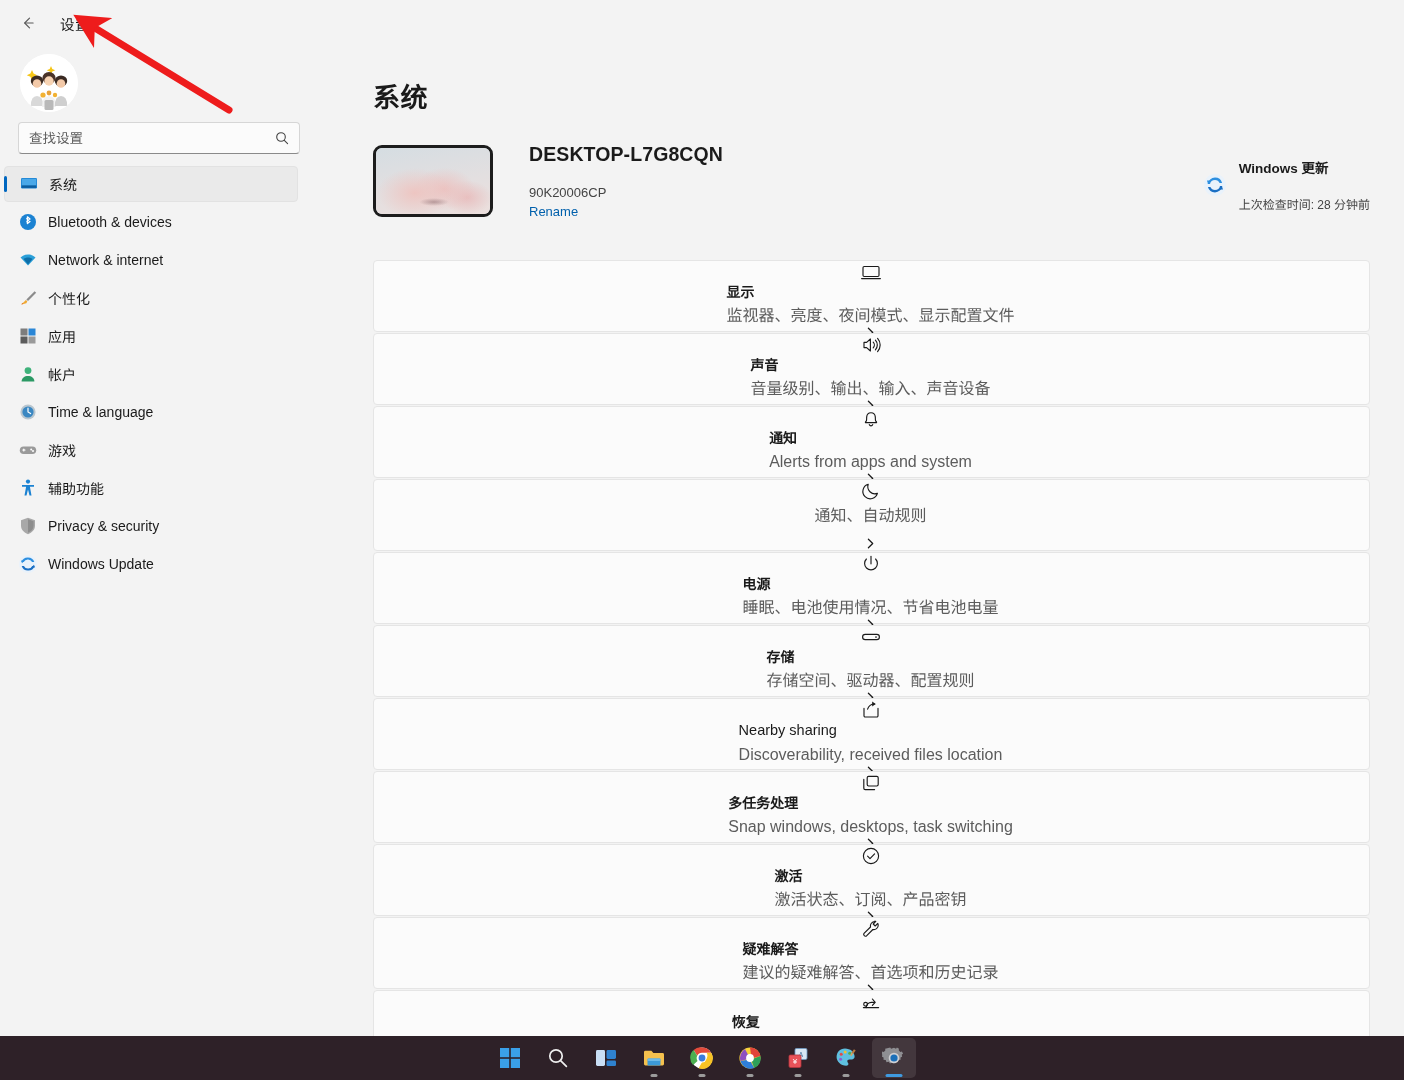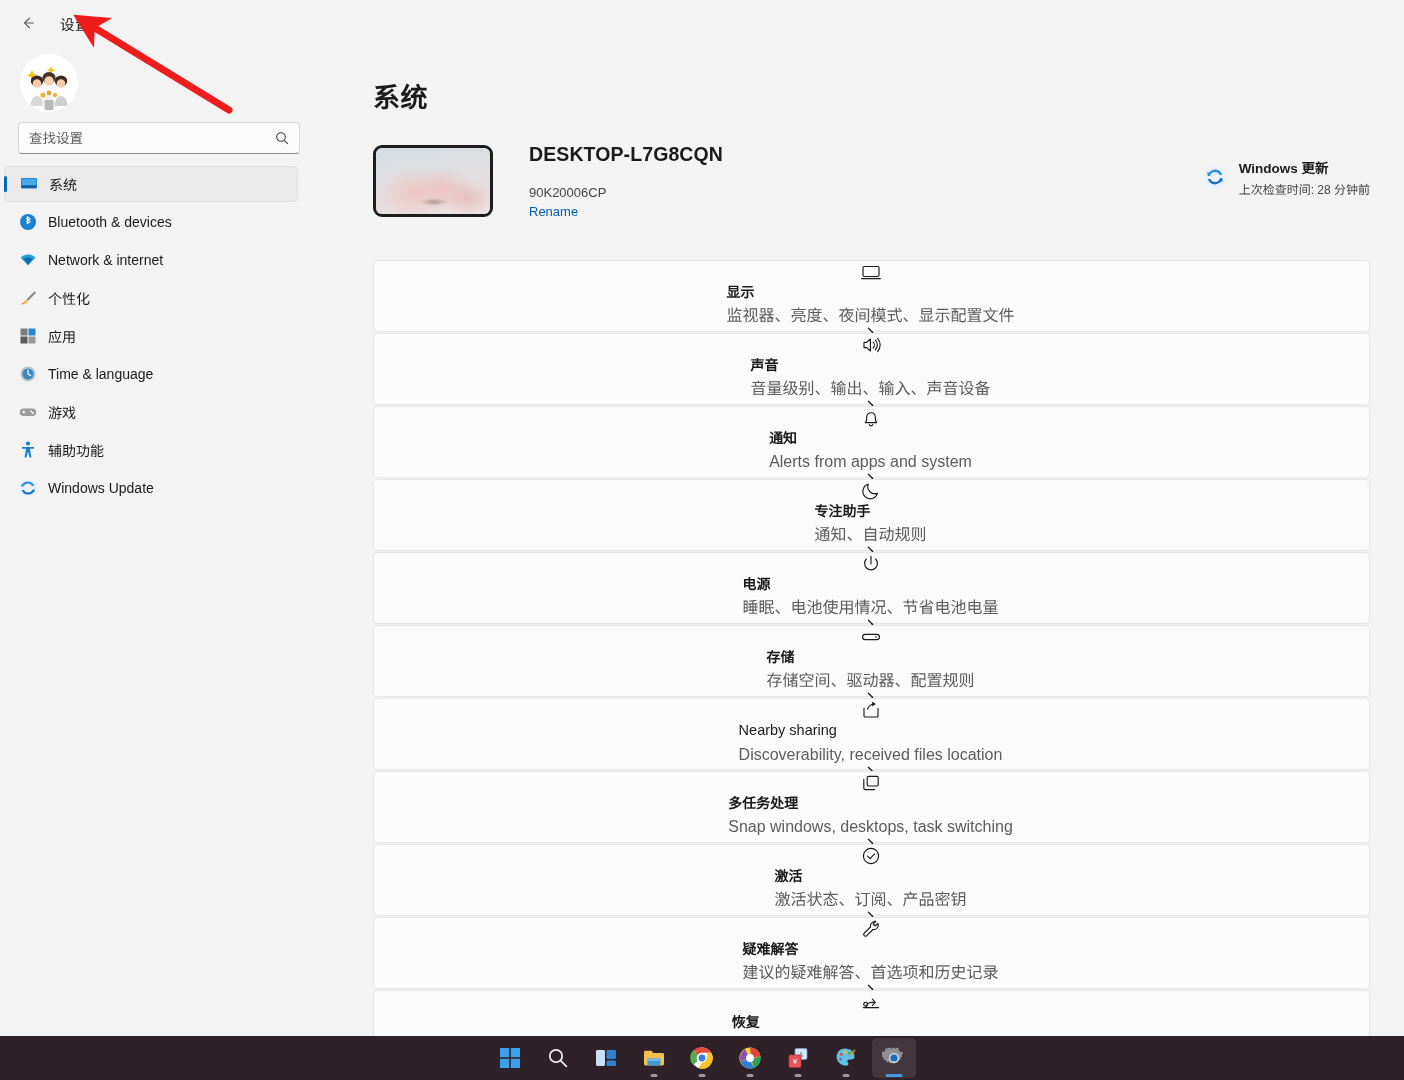--- a/index.html
+++ b/index.html
@@ -200,21 +200,21 @@
   }
   .update-icon { width: 24px; height: 24px; flex: none; }
   .update-title {
     font-size: 13.5px;
     font-weight: 700;
     color: #1a1a1a;
   }
   .update-sub {
     font-size: 12px;
     color: #444;
-    margin-top: 3px;
+    margin-top: 18px;
   }
 
   
   .cards {
     margin: 43px 34px 0 53px;
   }
   .card {
     display: flex;
     align-items: center;
     height: 72px;
@@ -407,20 +407,29 @@
               <rect x="2.5" y="10.5" width="7" height="7" fill="#5c5c5c"></rect>
               <rect x="10.5" y="10.5" width="7" height="7" fill="#9a9a9a"></rect>
               <rect x="10.5" y="2.5" width="7" height="7" fill="#2a86d6"></rect>
             </svg>
           </span>
           <span class="nav-label">应用</span>
         </div>
         <div class="nav-item">
           <span class="nav-ico">
             <svg width="20" height="20" viewBox="0 0 20 20">
+              <circle cx="10" cy="6.6" r="3.4" fill="#3eb27a"></circle>
+              <path d="M3.6 17.5c0-3.6 2.9-5.6 6.4-5.6s6.4 2 6.4 5.6z" fill="#2b9964"></path>
+            </svg>
+          </span>
+          <span class="nav-label">帐户</span>
+        </div>
+        <div class="nav-item">
+          <span class="nav-ico">
+            <svg width="20" height="20" viewBox="0 0 20 20">
               <circle cx="10" cy="10" r="7.6" fill="#b9c6cf"></circle>
               <circle cx="10" cy="10" r="5.6" fill="#3a87c2"></circle>
               <path d="M10 6.2V10l2.6 1.6" stroke="#fff" stroke-width="1.2" fill="none" stroke-linecap="round"></path>
             </svg>
           </span>
           <span class="nav-label">Time &amp; language</span>
         </div>
         <div class="nav-item">
           <span class="nav-ico">
             <svg width="20" height="20" viewBox="0 0 20 20">
@@ -434,20 +443,29 @@
           <span class="nav-label">游戏</span>
         </div>
         <div class="nav-item">
           <span class="nav-ico">
             <svg width="20" height="20" viewBox="0 0 20 20">
               <circle cx="10" cy="3.6" r="2.1" fill="#1b82d2"></circle>
               <path d="M4 7h12v1.8h-4.1l1.6 8.6h-2l-1.5-6-1.5 6h-2l1.6-8.6H4z" fill="#1b82d2"></path>
             </svg>
           </span>
           <span class="nav-label">辅助功能</span>
+        </div>
+        <div class="nav-item">
+          <span class="nav-ico">
+            <svg width="20" height="20" viewBox="0 0 20 20">
+              <path d="M10 1.8 17 4.2v5.4c0 4.2-2.9 7.2-7 8.6-4.1-1.4-7-4.4-7-8.6V4.2z" fill="#a8a8a8"></path>
+              <path d="M10 3.2 15.6 5.2v4.4c0 3.4-2.3 5.9-5.6 7.1z" fill="#8d8d8d"></path>
+            </svg>
+          </span>
+          <span class="nav-label">Privacy &amp; security</span>
         </div>
         <div class="nav-item">
           <span class="nav-ico">
             <svg width="20" height="20" viewBox="0 0 20 20">
               <circle cx="10" cy="10" r="9" fill="#e9f2fb"></circle>
               <path d="M10 3.4a6.6 6.6 0 0 1 6.3 4.6h-2.2A4.6 4.6 0 0 0 10 5.5a4.6 4.6 0 0 0-4.3 2.5H3.5A6.6 6.6 0 0 1 10 3.4z" fill="#2d8fe0"></path>
               <path d="M10 16.6a6.6 6.6 0 0 1-6.3-4.6h2.2A4.6 4.6 0 0 0 10 14.5a4.6 4.6 0 0 0 4.3-2.5h2.2A6.6 6.6 0 0 1 10 16.6z" fill="#1a6fc4"></path>
               <path d="M3 6.4h3.6L4 9.2z" fill="#2d8fe0"></path>
               <path d="M17 13.6h-3.6L16 10.8z" fill="#1a6fc4"></path>
             </svg>
@@ -542,21 +560,20 @@
             </svg>
           </div>
         </div>
         <div class="card">
           <div class="card-ico">
             <svg width="22" height="22" viewBox="0 0 22 22" fill="none">
               <path d="M17.4 13.4A7.2 7.2 0 0 1 8.2 4.3a7.4 7.4 0 1 0 9.2 9.1z" stroke="#1a1a1a" stroke-width="1.15" stroke-linejoin="round"></path>
             </svg>
           </div>
           <div class="card-text">
-            <div class="card-title">专注助手</div>
             <div class="card-sub">通知、自动规则</div>
           </div>
           <div class="card-chev">
             <svg width="13" height="13" viewBox="0 0 13 13" fill="none">
               <path d="M4.4 2.2 8.7 6.5 4.4 10.8" stroke="#1a1a1a" stroke-width="1.25" stroke-linecap="round" stroke-linejoin="round"></path>
             </svg>
           </div>
         </div>
         <div class="card">
           <div class="card-ico">

